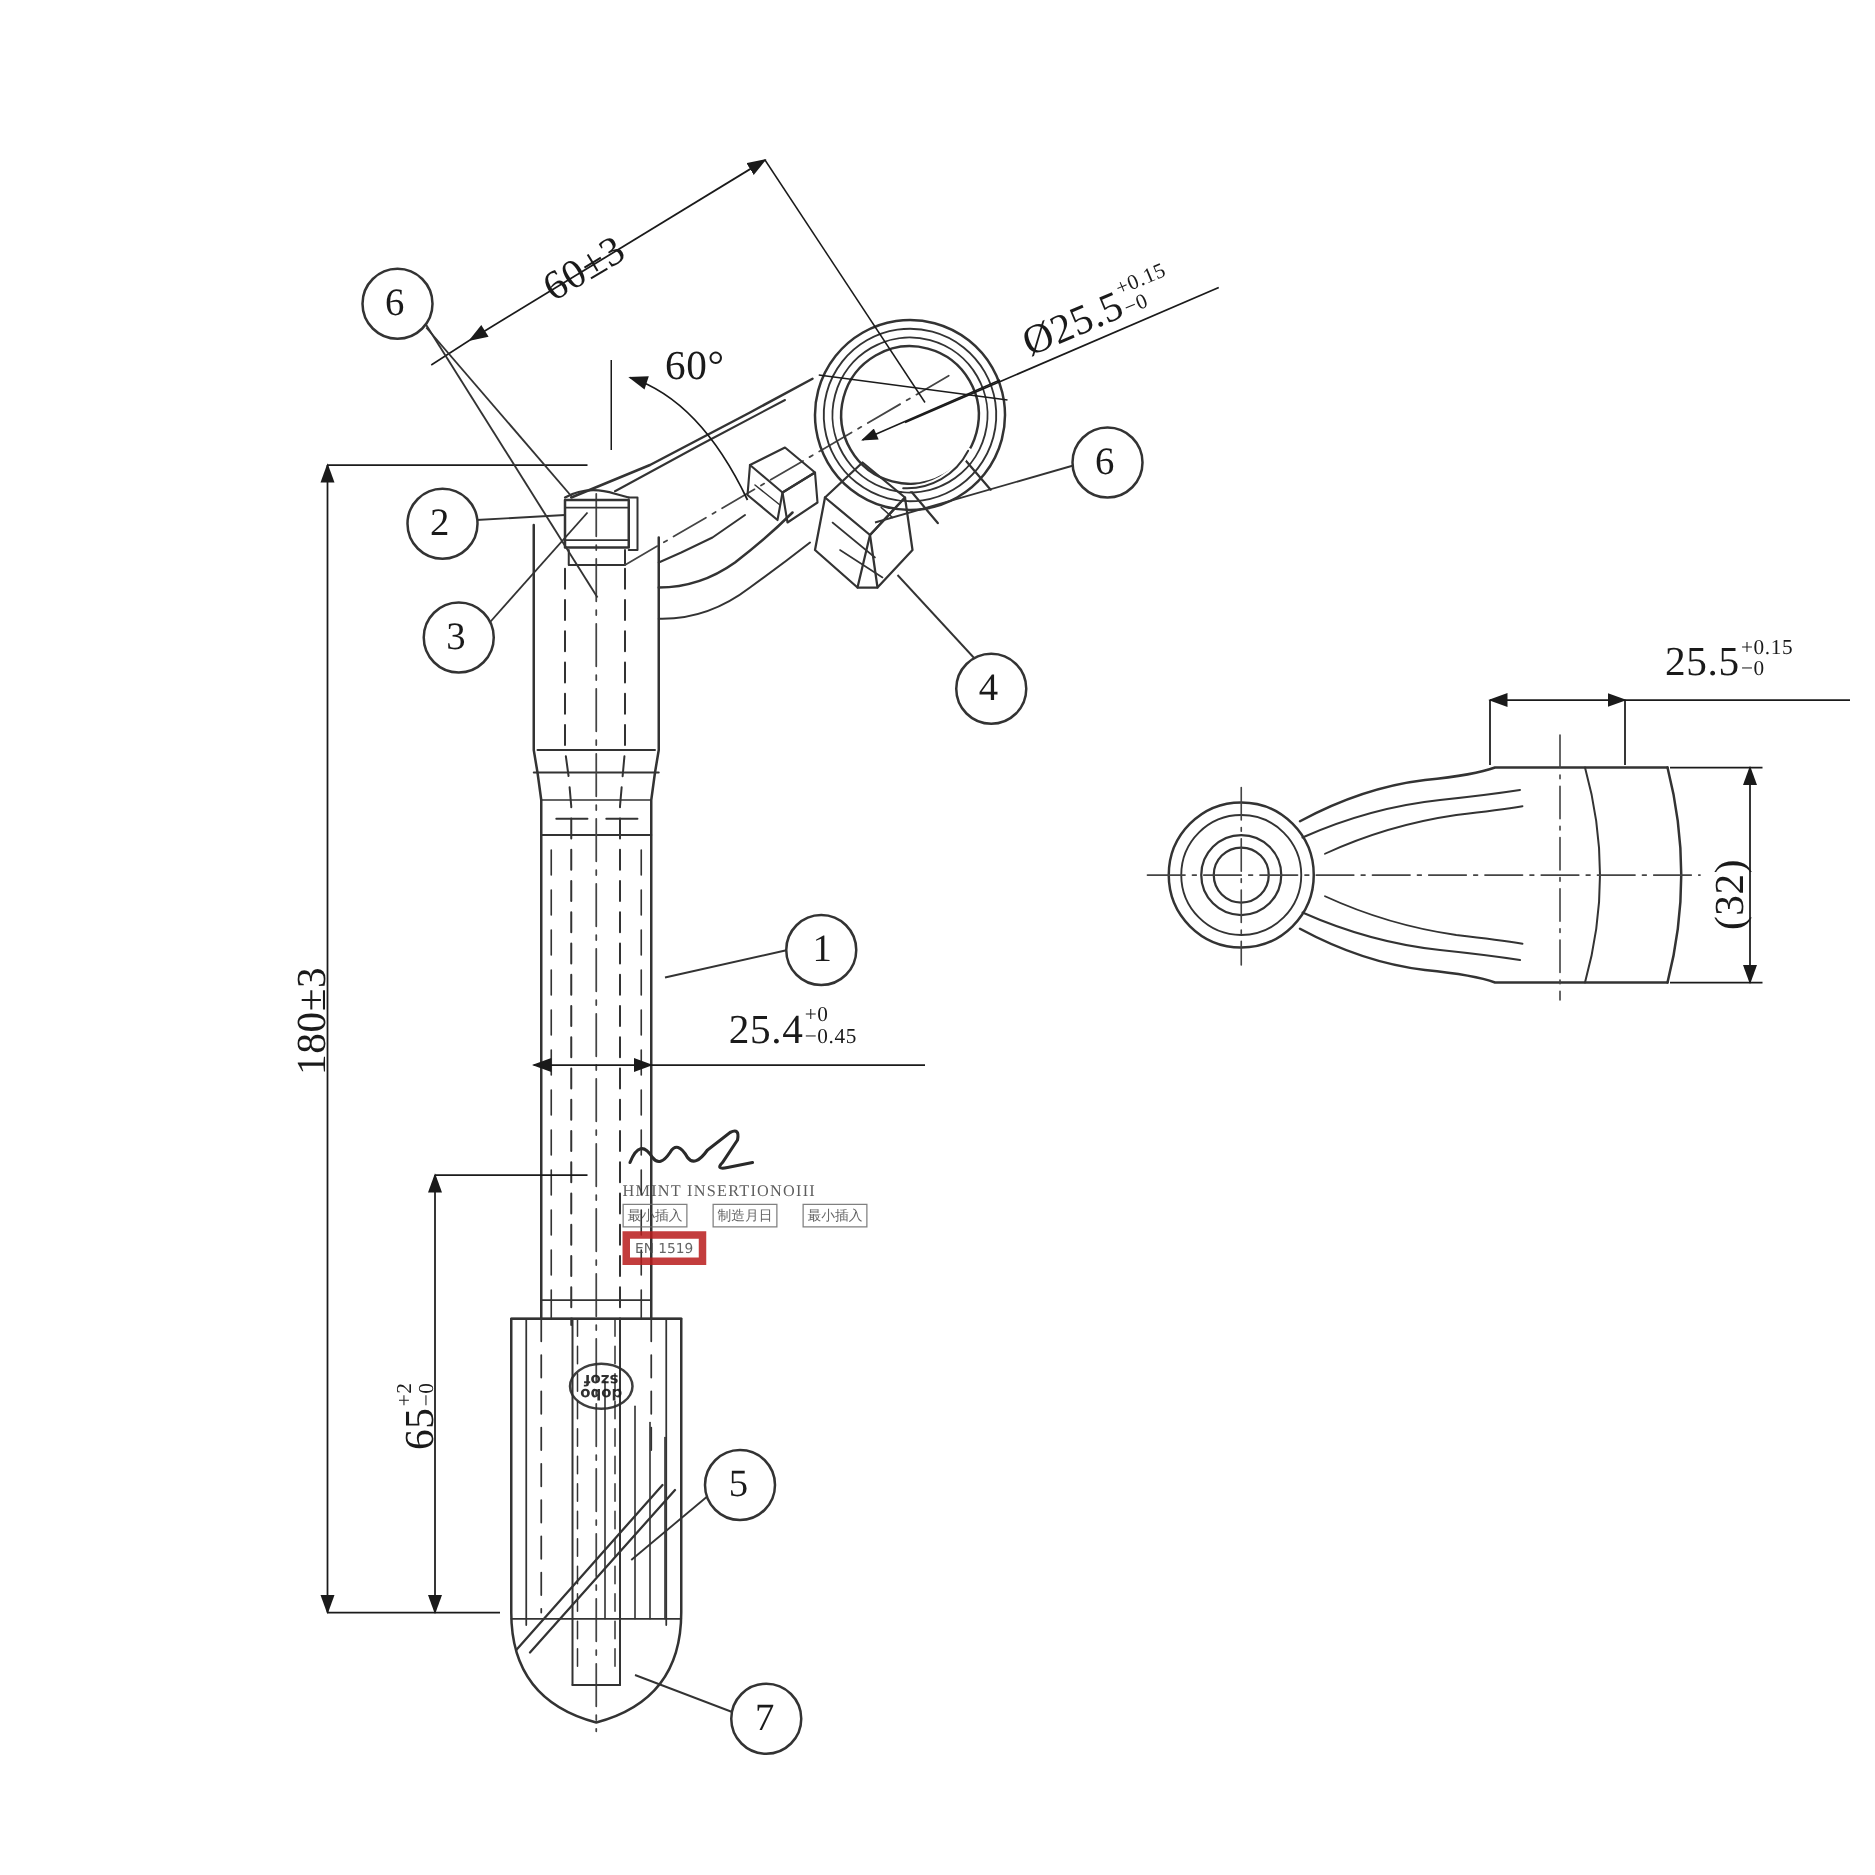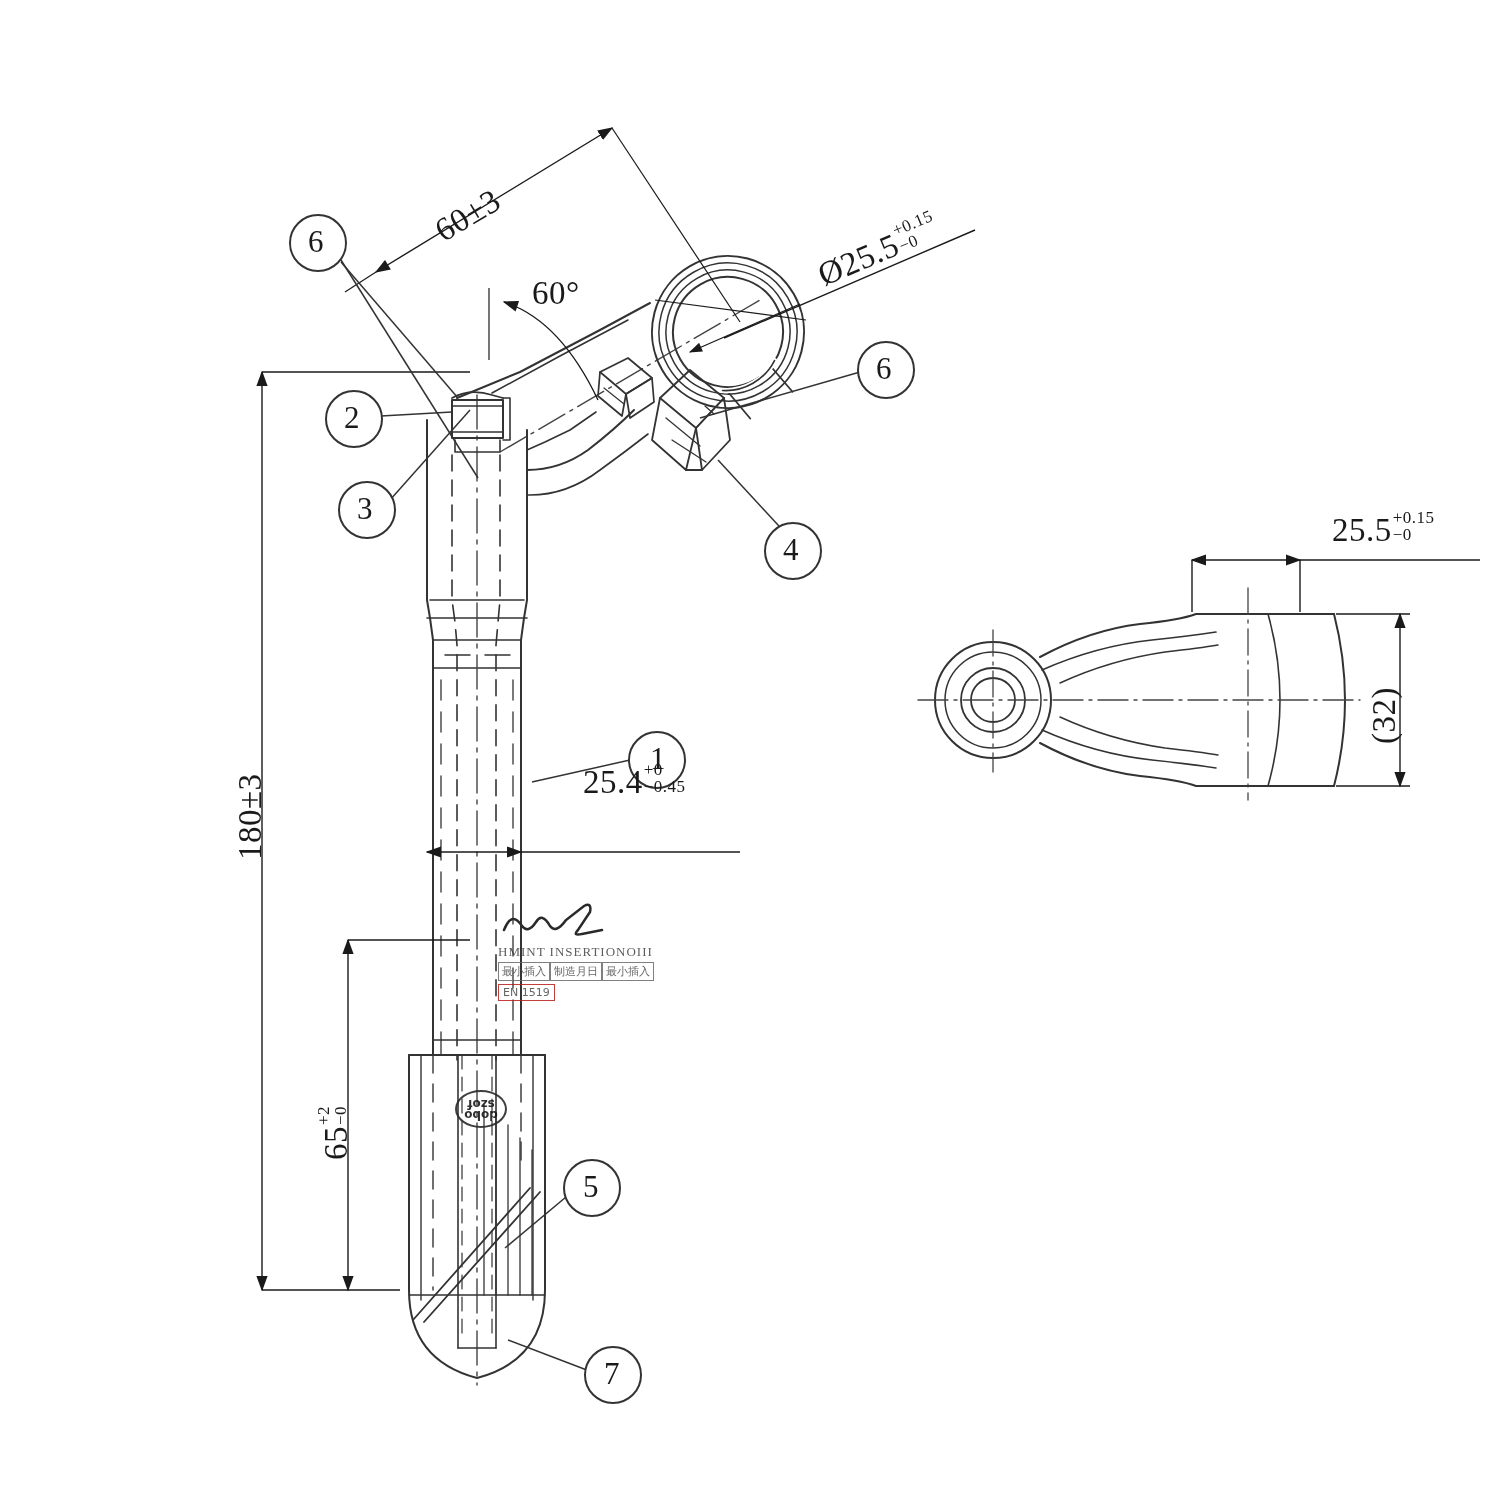--- a/index.html
+++ b/index.html
@@ -63,34 +63,34 @@
   }
   .logotext {
     font-size: 13px;
     letter-spacing: 1px;
     white-space: nowrap;
     filter: blur(0.35px);
     opacity: 0.82;
   }
   .boxrow {
     display: flex;
-    gap: 0;
+    gap: 20px;
     margin-top: 2px;
   }
   .cjkbox {
     border: 1px solid #6a6a6a;
     font-size: 11px;
     padding: 1px 3px;
     color: #4a4a4a;
     filter: blur(0.3px);
     opacity: 0.85;
     font-family: "DejaVu Sans", sans-serif;
   }
   .enbox {
-    border: 1px solid #b91c1c;
+    border: 6px solid #b91c1c;
     font-size: 11px;
     padding: 1px 4px;
     color: #4a4a4a;
     display: inline-block;
     margin-top: 3px;
     filter: blur(0.3px);
     opacity: 0.85;
     font-family: "DejaVu Sans", sans-serif;
   }
   .ovalmark {
@@ -321,21 +321,21 @@
 
   <div class="lbl dimtext rot90" style="left:232px; top:860px;">180±3</div>
 
   <div class="lbl rot90" style="left:318px; top:1160px;">
     <span class="tolnum">65</span><span class="tolstack">
       <span class="up">+2</span>
       <span class="dn">−0</span>
     </span>
   </div>
 
-  <div class="lbl" style="left:583px; top:764px;">
+  <div class="lbl" style="left:583px; top:806px;">
     <span class="tolnum">25.4</span><span class="tolstack">
       <span class="up">+0</span>
       <span class="dn">−0.45</span>
     </span>
   </div>
 
   <div class="lbl" style="left:1332px; top:512px;">
     <span class="tolnum">25.5</span><span class="tolstack">
       <span class="up">+0.15</span>
       <span class="dn">−0</span>

